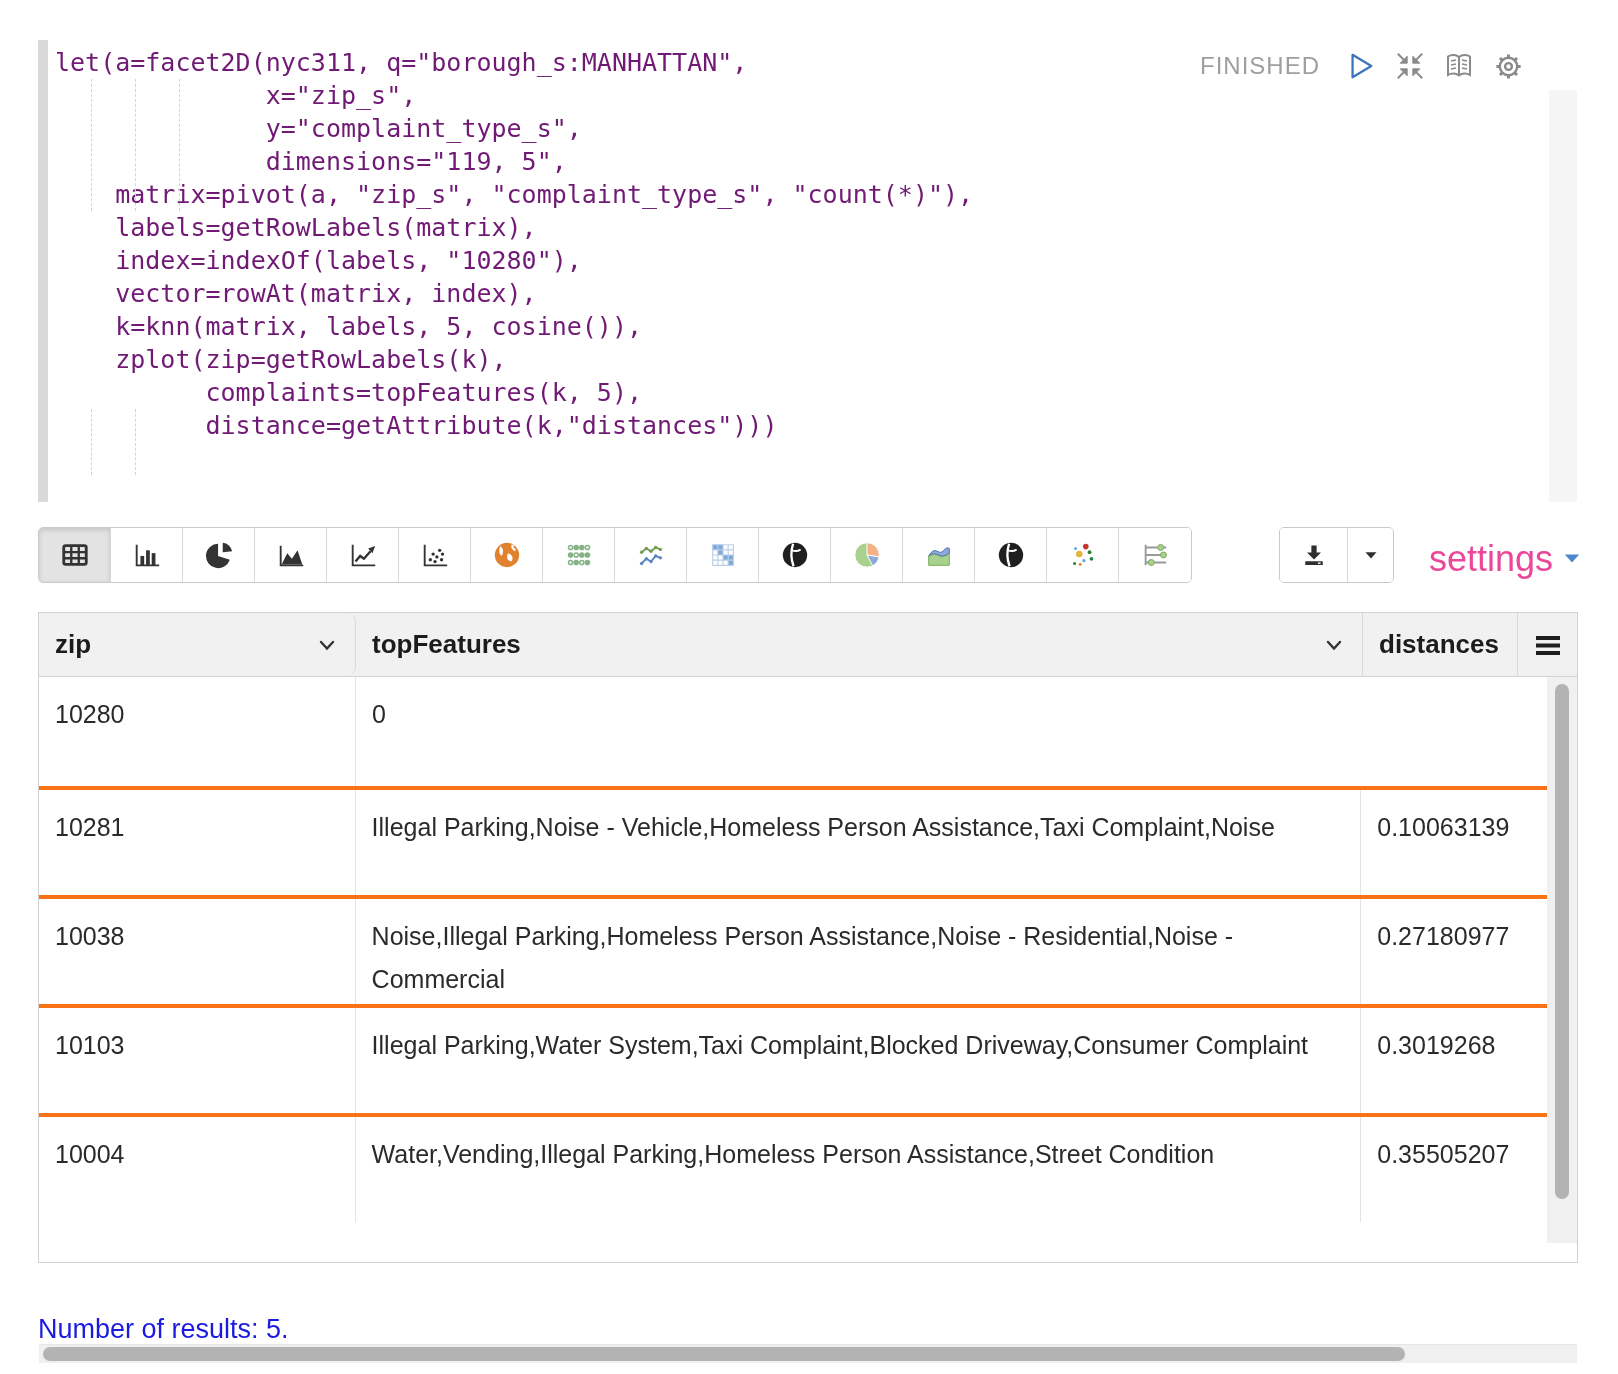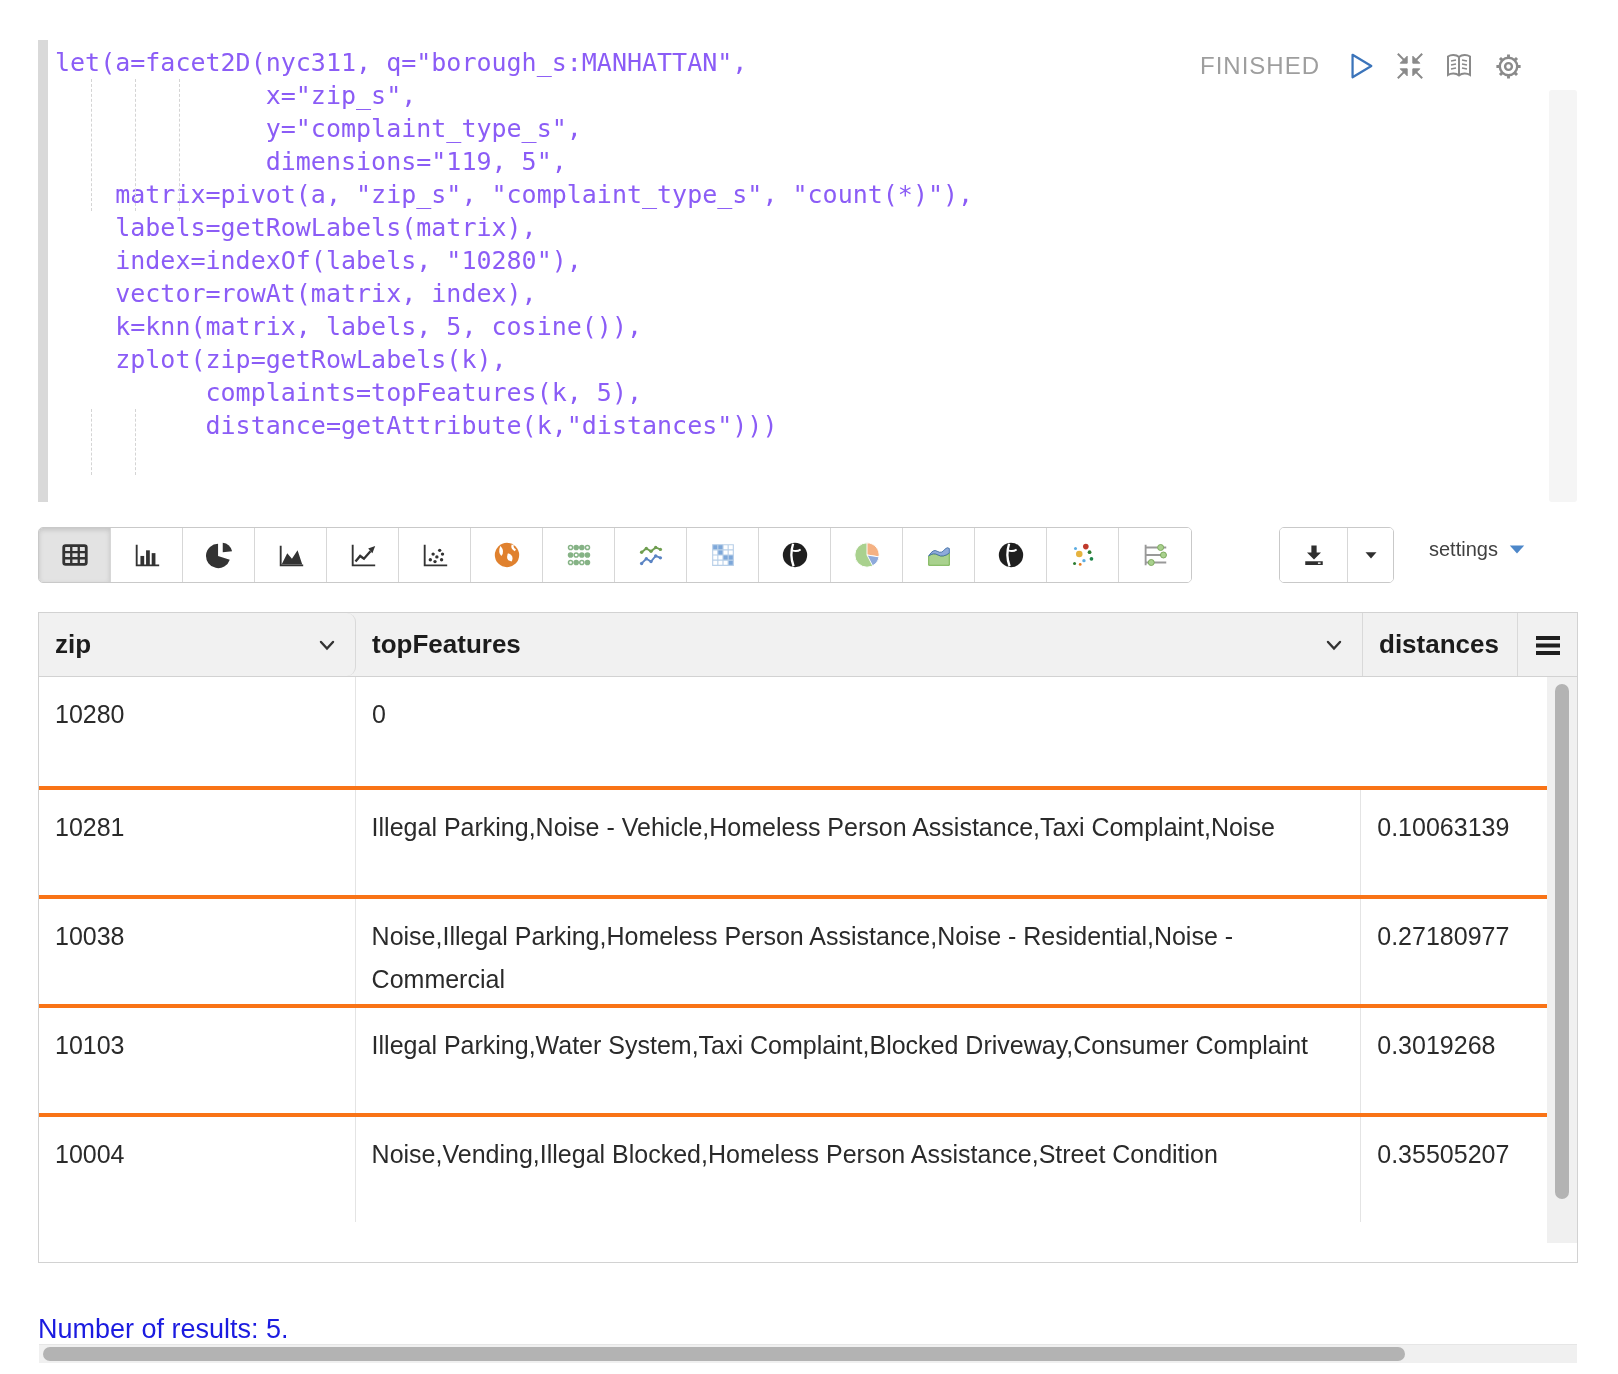--- a/index.html
+++ b/index.html
@@ -9,21 +9,21 @@
     background: #fff; overflow: hidden;
     font-family: "Liberation Sans", sans-serif; color: #222;
   }
 
   
   .editor { position: absolute; left: 38px; top: 38px; width: 1542px; height: 468px; background: #fff; }
   .editor-strip { position: absolute; left: 0; top: 2px; width: 10px; height: 462px; background: #d9d9d9; }
   .code { position: absolute; left: 17px; top: 8px; }
   .code-line {
     font-family: "DejaVu Sans Mono", monospace;
-    font-size: 25px; line-height: 33px; white-space: pre; color: #8b5cf6;
+    font-size: 25px; line-height: 33px; white-space: pre; color: #701a75;
   }
   .guide { position: absolute; width: 0; border-left: 1px dashed #d4d4d4; }
   .g1a { left: 36px;  top: 33px;  height: 132px; }
   .g1b { left: 80px;  top: 33px;  height: 132px; }
   .g1c { left: 124px; top: 33px;  height: 132px; }
   .g2a { left: 36px;  top: 363px; height: 66px; }
   .g2b { left: 80px;  top: 363px; height: 66px; }
   .editor-vscroll { position: absolute; right: 3px; top: 52px; width: 28px; height: 412px; background: #f5f5f5; border-radius: 3px; }
   .para-controls { position: absolute; top: 12px; right: 56px; display: flex; align-items: center; gap: 17px; }
   .status { font-size: 24px; color: #9e9e9e; letter-spacing: 1px; margin-right: 8px; }
@@ -44,21 +44,21 @@
   .viz-btn.selected { background: #e3e3e3; box-shadow: inset 0 2px 5px rgba(0,0,0,0.14); }
   .dl-group {
     position: absolute; left: 1241px; top: 0;
     display: inline-flex; border: 1px solid #c9c9c9; border-radius: 5px;
     overflow: hidden; background: #fff; height: 56px;
   }
   .dl-btn { width: 67px; height: 54px; background: #fff; border: none; display: inline-flex; align-items: center; justify-content: center; cursor: pointer; }
   .dl-caret { width: 46px; border-left: 1px solid #d7d7d7; }
   .settings-link {
     position: absolute; left: 1391px; top: 11px; display: inline-flex; align-items: center; gap: 9px;
-    font-size: 20px; color: #404040; cursor: pointer;
+    font-size: 36px; color: #ec4899; cursor: pointer;
   }
 
   
   .results { position: absolute; left: 38px; top: 612px; width: 1540px; height: 651px; border: 1px solid #d2d2d2; background: #fff; }
   .thead { display: flex; height: 64px; background: #f1f1f1; border-bottom: 1px solid #d2d2d2; }
   .th { display: flex; align-items: center; justify-content: space-between; padding: 0 16px; border-right: 1px solid #d9d9d9; font-size: 26px; font-weight: bold; color: #1c1c1c; }
   .th:last-child { border-right: none; }
   .th-zip { width: 317px; border-radius: 9px; }
   .th-complaints { width: 1007px; }
   .th-distance { width: 155px; }
@@ -358,21 +358,21 @@
         <div class="td td-complaints">Noise,Illegal Parking,Homeless Person Assistance,Noise - Residential,Noise - Commercial</div>
         <div class="td td-distance">0.27180977</div>
       </div>
       <div class="tr">
         <div class="td td-zip">10103</div>
         <div class="td td-complaints">Illegal Parking,Water System,Taxi Complaint,Blocked Driveway,Consumer Complaint</div>
         <div class="td td-distance">0.3019268</div>
       </div>
       <div class="tr">
         <div class="td td-zip">10004</div>
-        <div class="td td-complaints">Noise,Vending,Illegal Blocked,Homeless Person Assistance,Street Condition</div>
+        <div class="td td-complaints">Water,Vending,Illegal Parking,Homeless Person Assistance,Street Condition</div>
         <div class="td td-distance">0.35505207</div>
       </div>
       <div class="vscroll">
         <div class="vthumb"></div>
       </div>
     </div>
 
     <div class="hscroll">
       <div class="hthumb"></div>
     </div>

